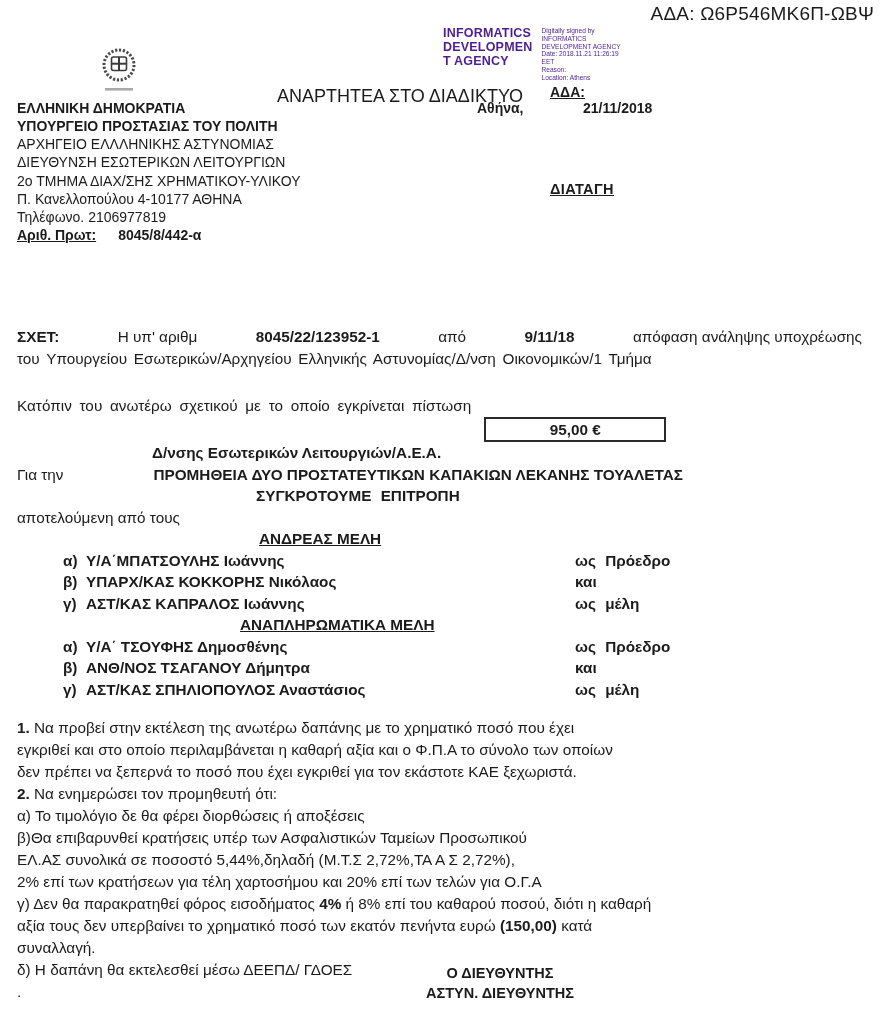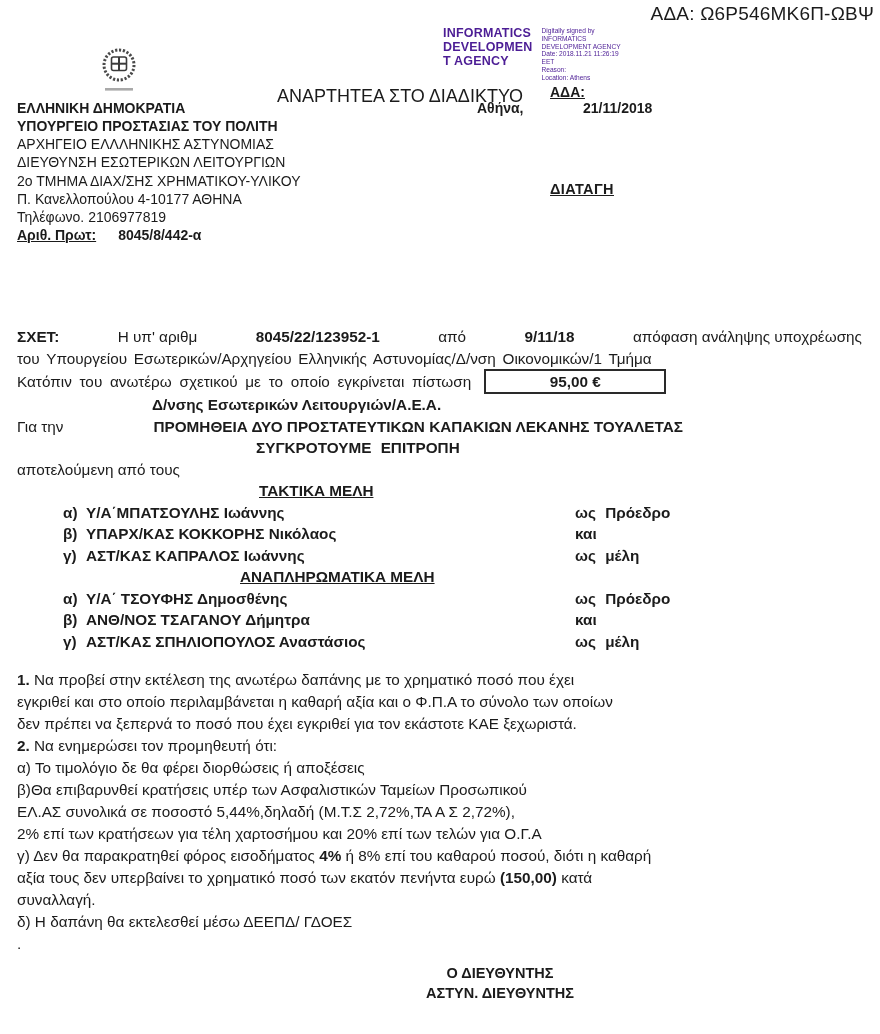--- a/index.html
+++ b/index.html
@@ -28,21 +28,21 @@
   .header-left .row{height:18.15px;}
   .proto-num{margin-left:22px;}
 
   .body{position:absolute;left:17px;top:326px;width:845px;font-size:15.3px;line-height:21.5px;}
   .line{white-space:nowrap;}
   .ref1{display:flex;justify-content:space-between;width:100%;gap:8px;}
   .ref2{word-spacing:2.5px;}
   .ref3{display:flex;align-items:center;word-spacing:3.5px;}
   .amount-box{
     margin-left:13px;width:178px;height:21px;border:2px solid #2a2a2a;
-    display:flex;align-items:center;justify-content:center;font-weight:bold;word-spacing:0;
+    display:flex;align-items:center;justify-content:center;font-weight:bold;word-spacing:0;margin-top:48px;
   }
   .ref4{padding-left:135px;font-weight:bold;}
   .subject{margin-left:90px;font-weight:bold;}
   .committee{padding-left:239px;font-weight:bold;word-spacing:5px;}
   .heading-reg{padding-left:242px;}
   .heading-alt{padding-left:223px;}
   .heading-reg span,.heading-alt span{font-weight:bold;text-decoration:underline;}
   .member{position:relative;padding-left:46px;font-weight:bold;height:21.5px;}
   .member .idx{display:inline-block;width:23px;}
   .member .role{position:absolute;left:558px;top:0;word-spacing:5px;}
@@ -125,21 +125,21 @@
 
     <div class="line">
       <span>Για την</span><span class="subject">ΠΡΟΜΗΘΕΙΑ ΔΥΟ ΠΡΟΣΤΑΤΕΥΤΙΚΩΝ ΚΑΠΑΚΙΩΝ ΛΕΚΑΝΗΣ ΤΟΥΑΛΕΤΑΣ</span>
     </div>
 
     <div class="line committee">ΣΥΓΚΡΟΤΟΥΜΕ ΕΠΙΤΡΟΠΗ</div>
 
     <div class="line">αποτελούμενη  από τους</div>
 
     <div class="line heading-reg">
-      <span>ΤΑΚΤΙΚΑ ΜΕΛΗ</span>
+      <span>ΑΝΔΡΕΑΣ ΜΕΛΗ</span>
     </div>
 
     <div class="member">
       <span class="idx">α)</span><span>Υ/Α΄ΜΠΑΤΣΟΥΛΗΣ Ιωάννης</span>
       <span class="role">ως Πρόεδρο</span>
     </div>
     <div class="member">
       <span class="idx">β)</span><span>ΥΠΑΡΧ/ΚΑΣ ΚΟΚΚΟΡΗΣ Νικόλαος</span>
       <span class="role">και</span>
     </div>

